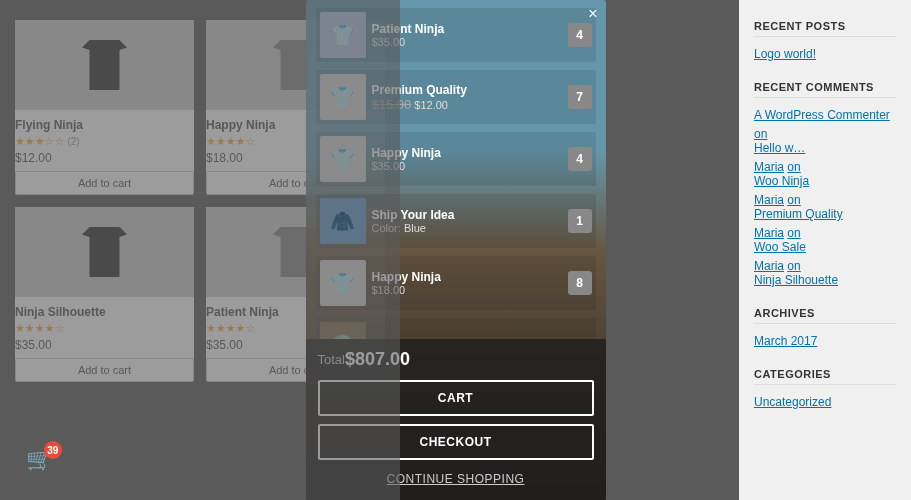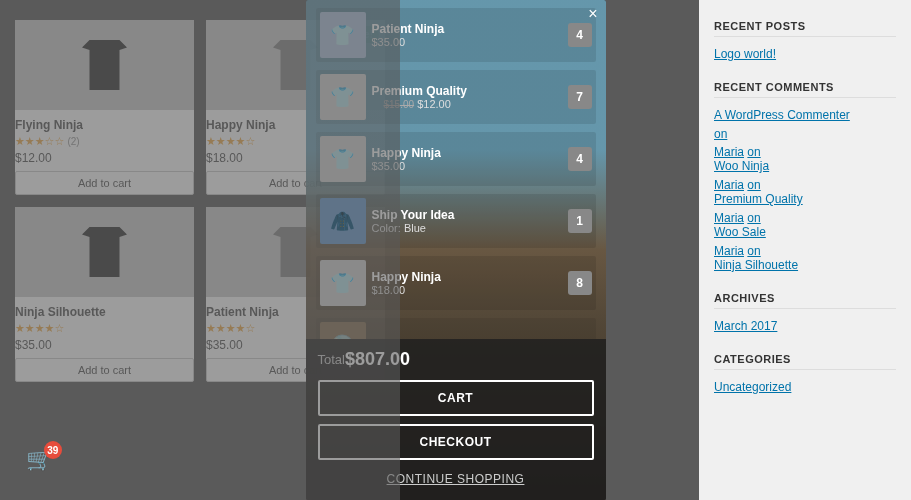--- a/index.html
+++ b/index.html
@@ -92,21 +92,21 @@
       padding: 5px;
       cursor: pointer;
       border-radius: 2px;
     }
 
     
     .right-sidebar {
       position: absolute;
       top: 0;
       right: 0;
-      width: 212px;
+      width: 172px;
       height: 100%;
       background: #f0f0f0;
       padding: 20px 15px;
     }
 
     .sidebar-section {
       margin-bottom: 20px;
     }
 
     .sidebar-section h3 {
@@ -442,20 +442,21 @@
   <div class="sidebar-section">
     <h3>RECENT POSTS</h3>
     <a class="sidebar-link">Logo world!</a>
   </div>
 
   <div class="sidebar-section">
     <h3>RECENT COMMENTS</h3>
     <div class="sidebar-text">
       <span class="sidebar-link">A WordPress Commenter</span>
       <span> on </span>
+      <span class="sidebar-link">Hello w…</span>
     </div>
     <div class="sidebar-text">
       <span>Maria</span>
       <span> on </span>
       <span class="sidebar-link">Woo Ninja</span>
     </div>
     <div class="sidebar-text">
       <span>Maria</span>
       <span> on </span>
       <span class="sidebar-link">Premium Quality</span>
@@ -501,21 +502,21 @@
       <div class="cart-item-qty">4</div>
     </div>
 
     <div class="cart-item">
       <div class="cart-item-img ci-bg2">
         <span style="font-size:20px;">👕</span>
       </div>
       <div class="cart-item-info">
         <div class="cart-item-name">Premium Quality</div>
         <div class="cart-item-price">
-          <span style="text-decoration:line-through;color:#aaa;font-size:10px;margin-left:12px;">$15.00</span>
+          <span style="text-decoration:line-through;color:#aaa;font-size:13px;">$15.00</span>
           <span>$12.00</span>
         </div>
       </div>
       <div class="cart-item-qty">7</div>
     </div>
 
     <div class="cart-item">
       <div class="cart-item-img ci-bg2">
         <span style="font-size:20px;">👕</span>
       </div>

